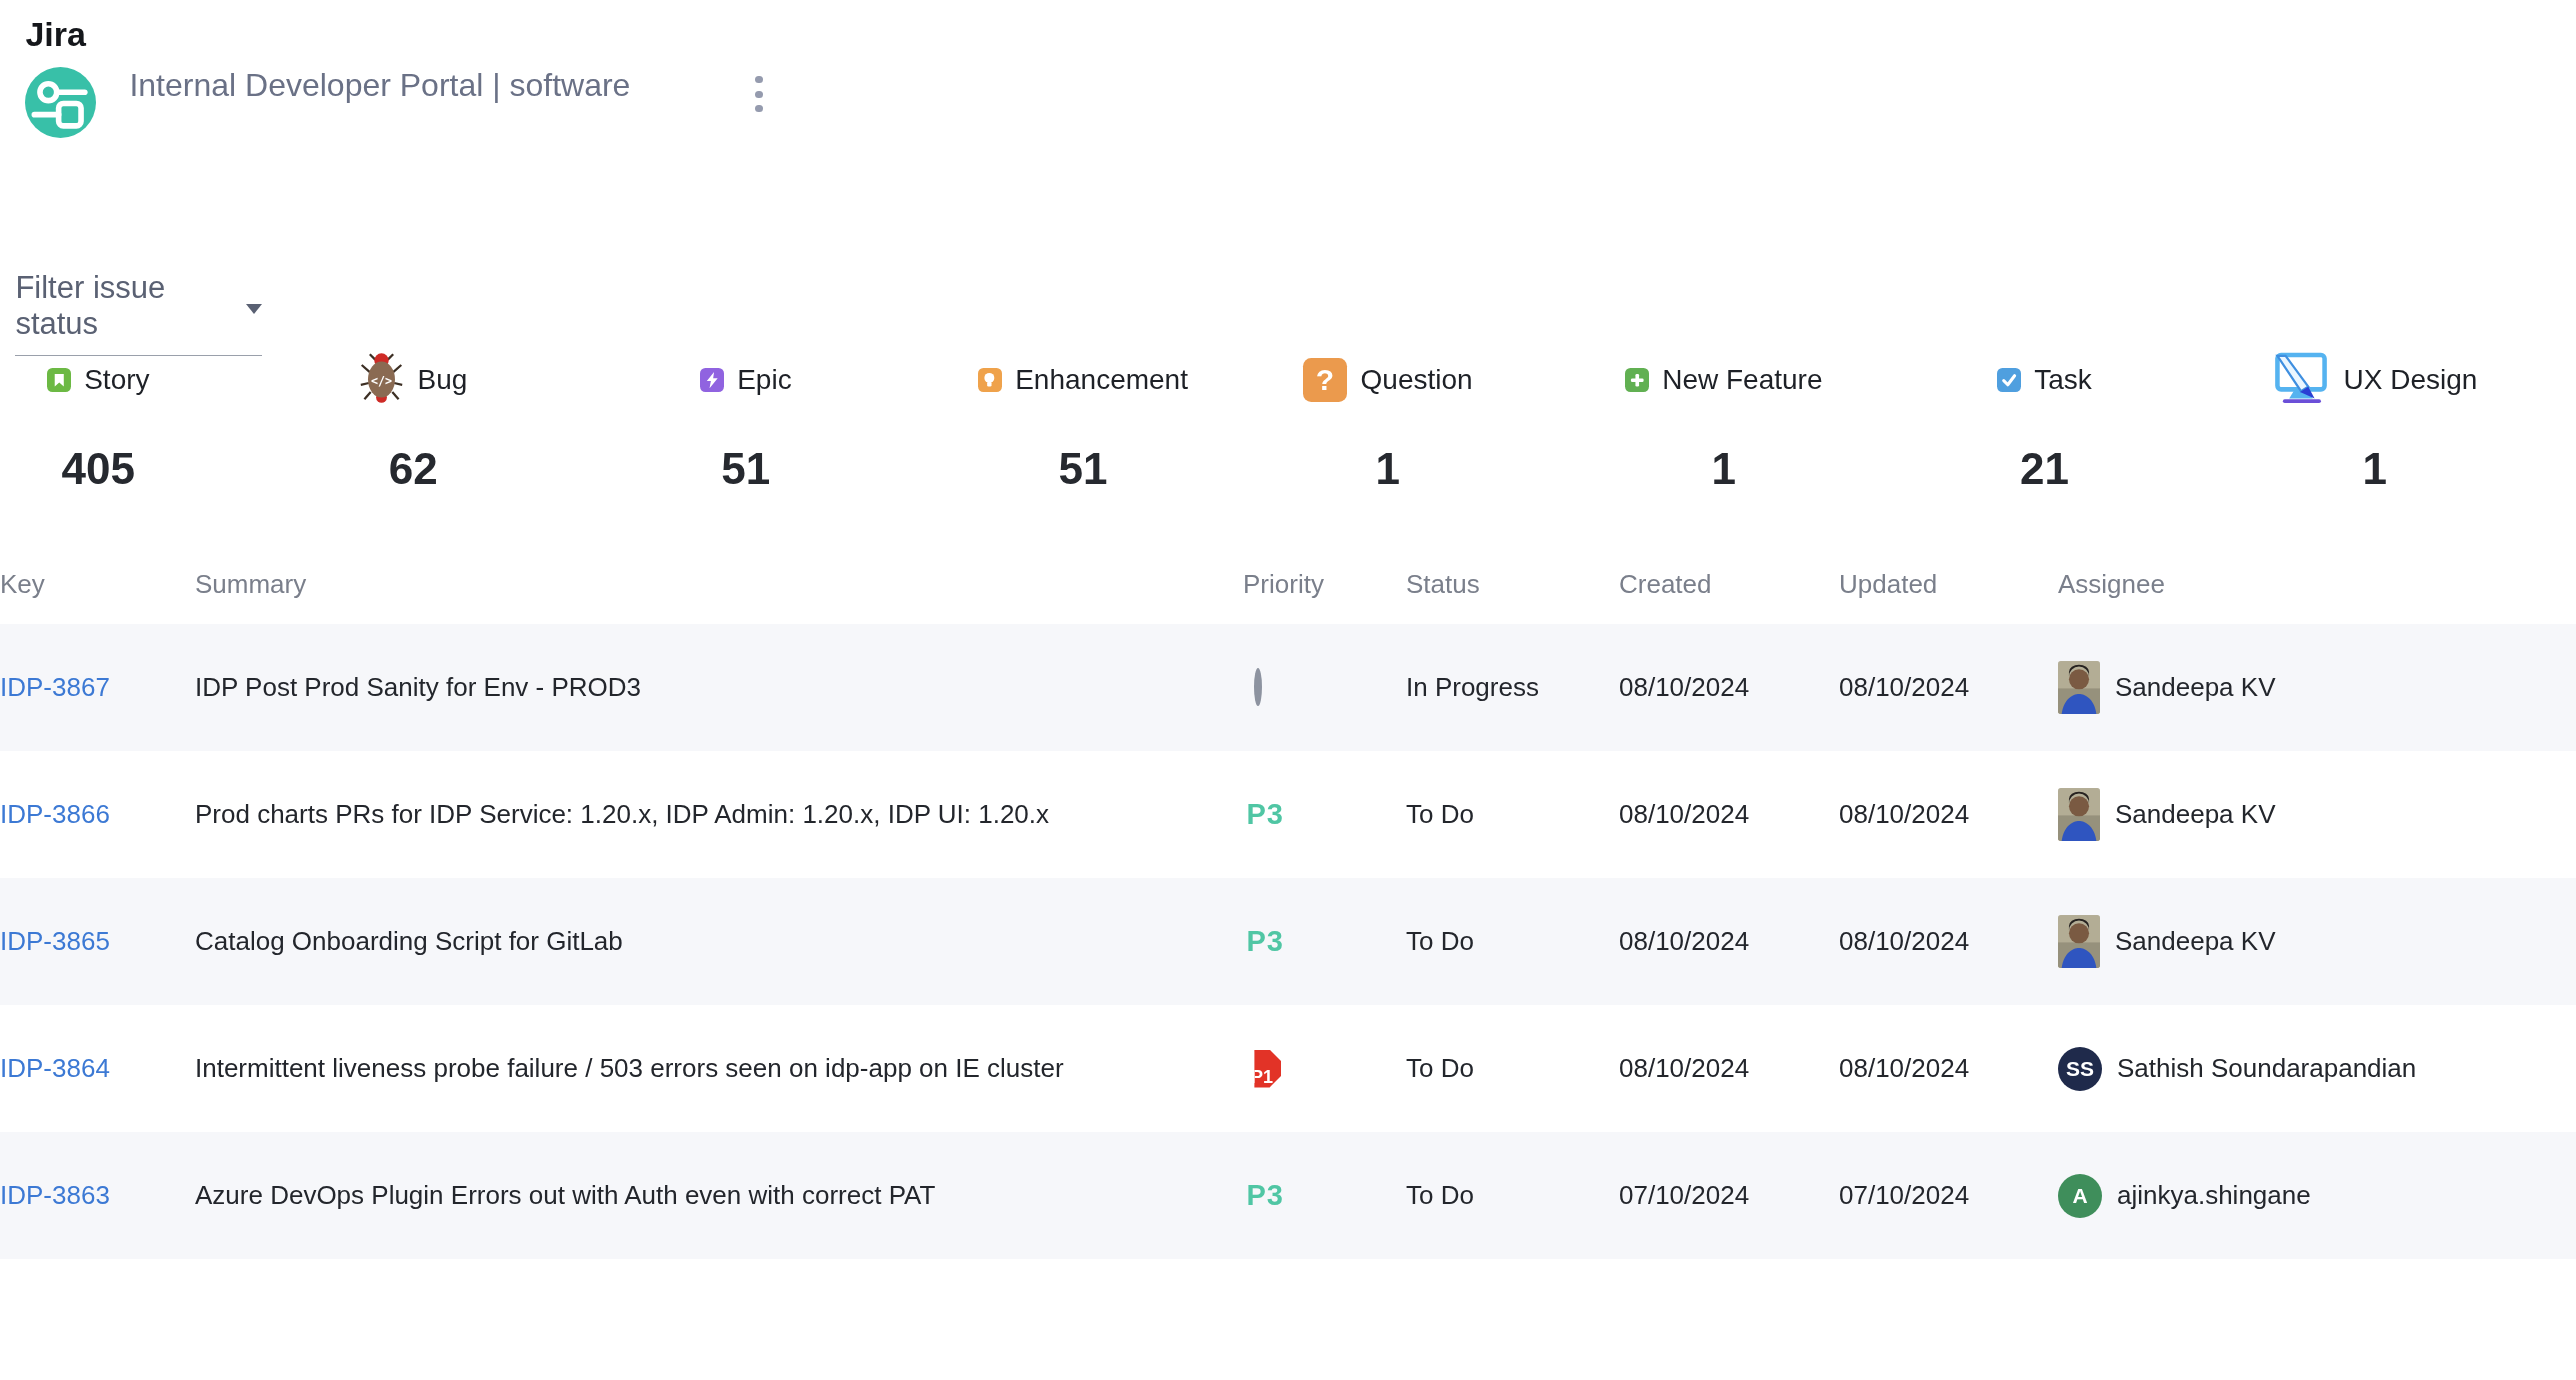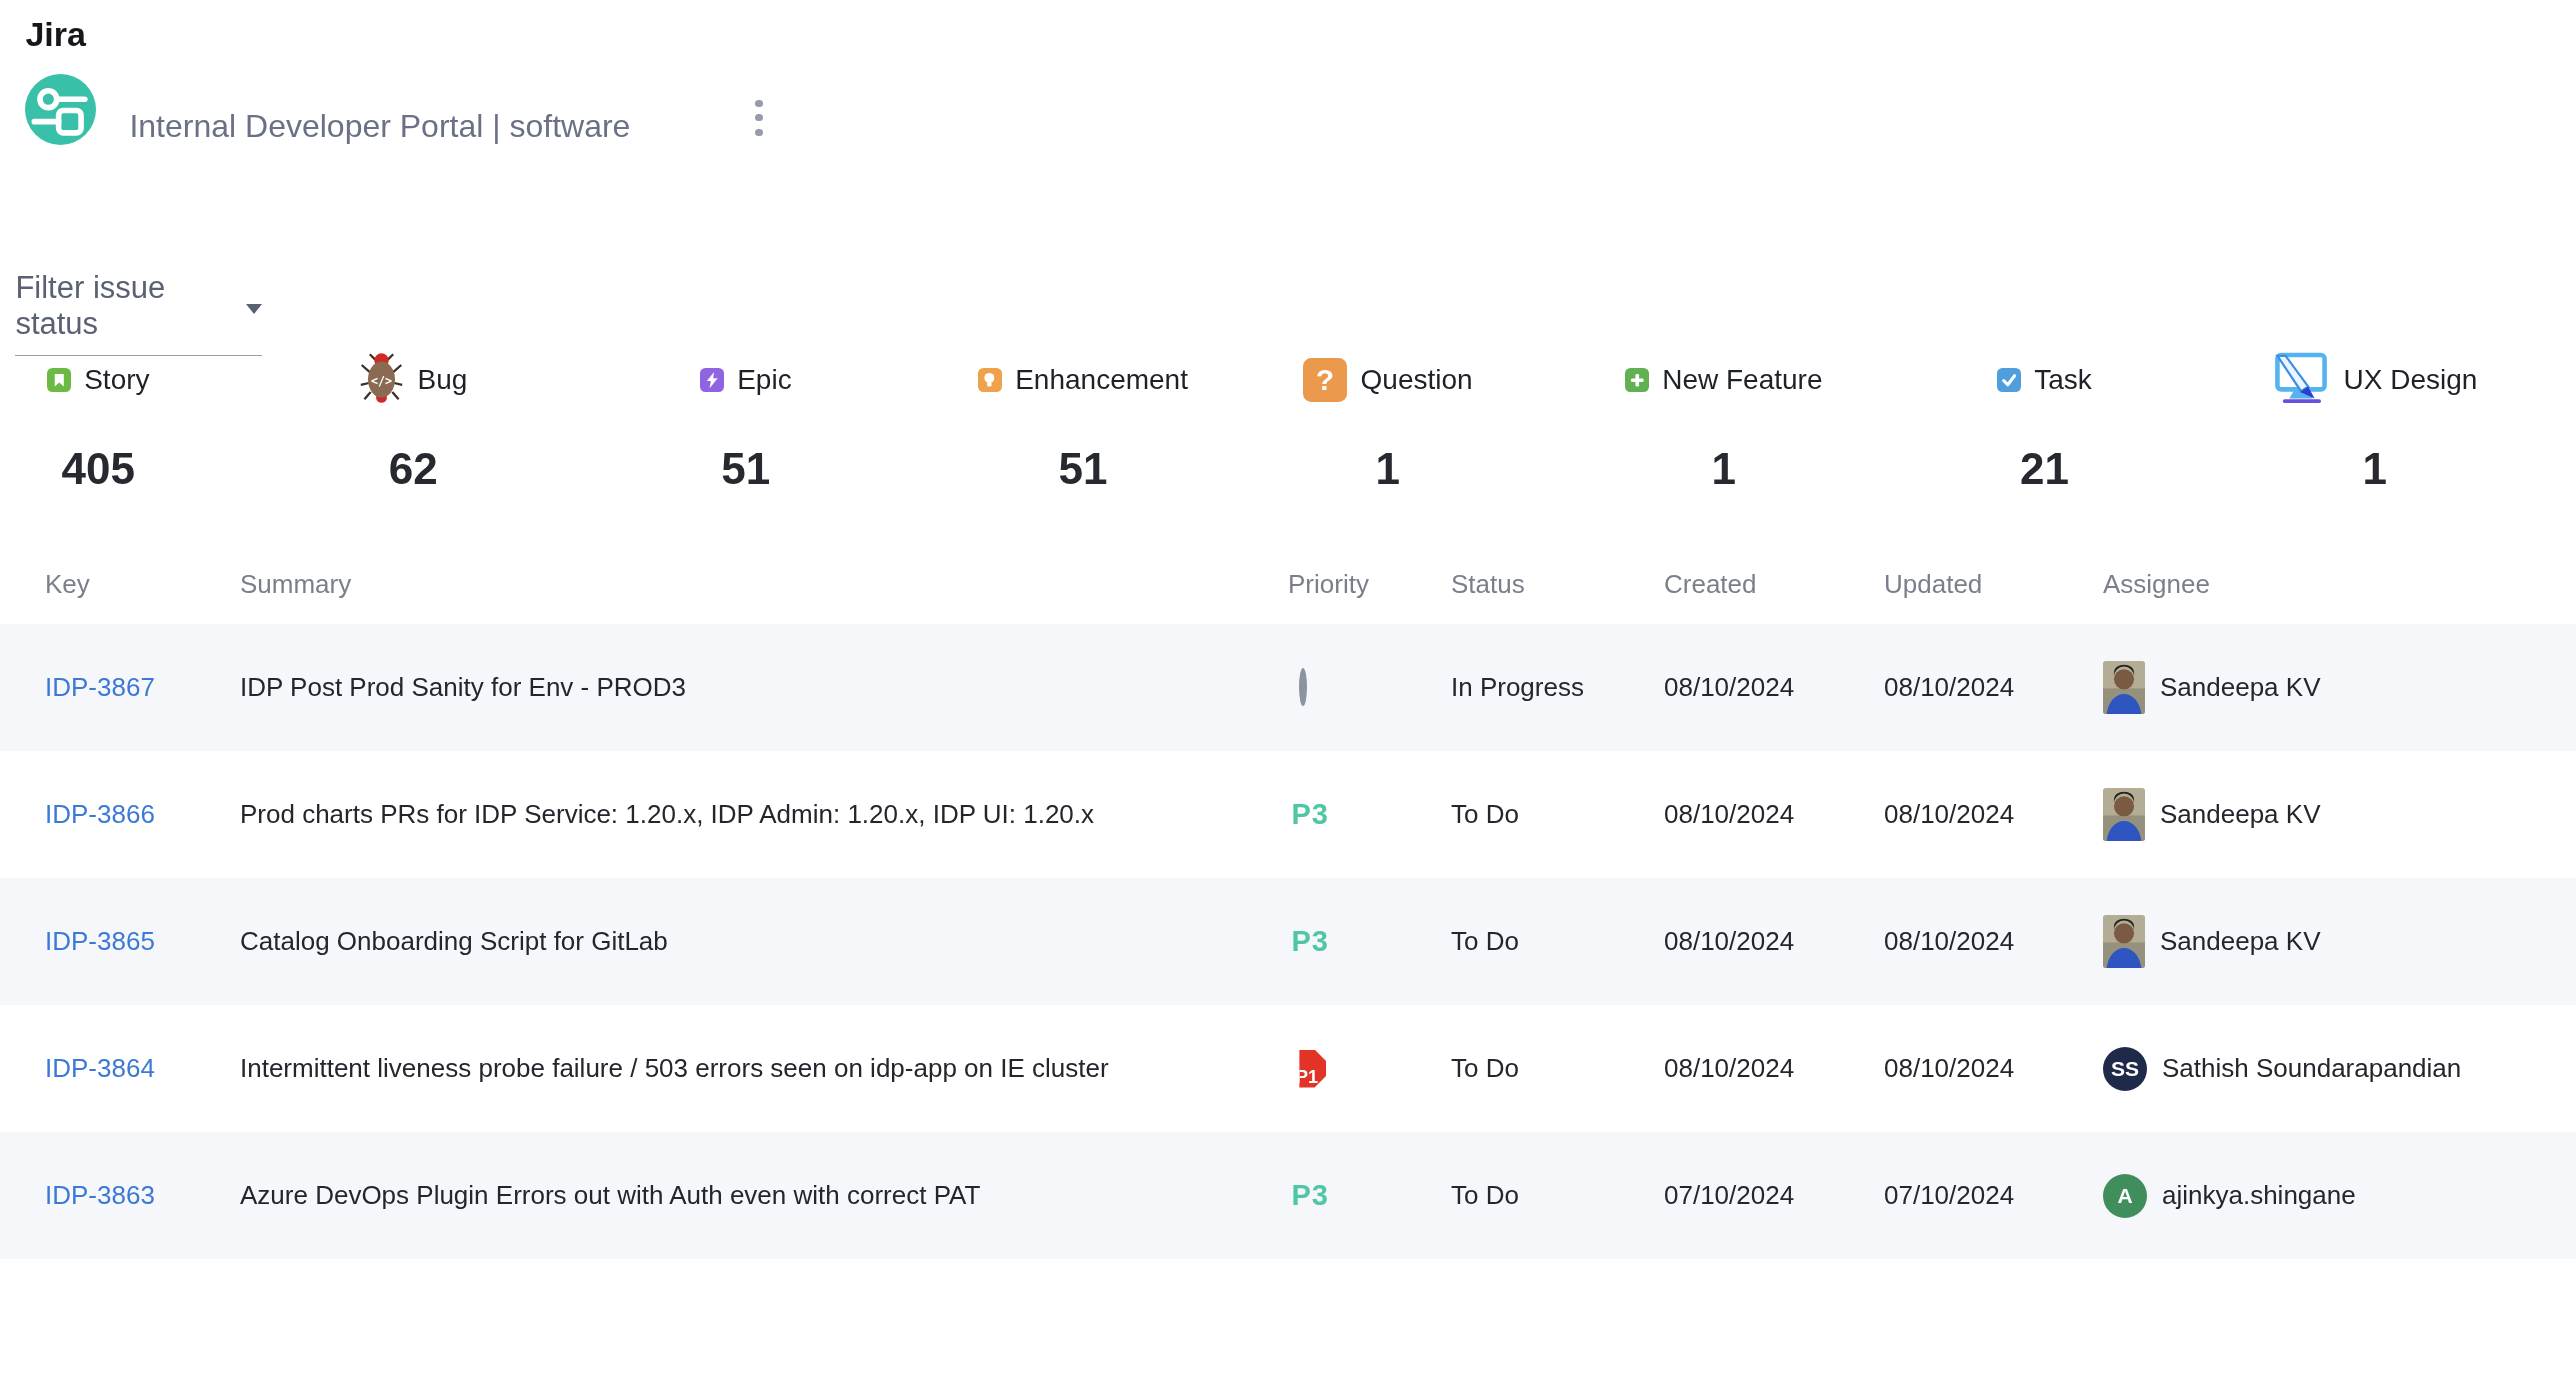--- a/index.html
+++ b/index.html
@@ -2,21 +2,21 @@
 <html style="font-size:14.5px"><head>
 <meta charset="utf-8">
 <style>
   *{box-sizing:border-box;margin:0;padding:0}
   html,body{width:2576px;height:1381px;background:#ffffff}
   body{font-family:"Liberation Sans",sans-serif;color:#23262c;overflow:hidden}
   .page{position:relative;width:2576px;height:1381px;background:#fff}
 
   
   .widget-title{position:absolute;left:25.4px;top:14.5px;font-size:34px;font-weight:700;color:#15171b}
-  .header-row{position:absolute;left:25.4px;top:67px;right:30px;height:78px;display:flex;align-items:flex-end}
+  .header-row{position:absolute;left:25.4px;top:67px;right:30px;height:78px;display:flex;align-items:flex-start}
   .logo{width:71px;height:71px;flex:0 0 auto}
   .entity-name{margin-left:33px;font-size:32px;color:#6a7186;white-space:nowrap;cursor:pointer}
   .kebab{margin-left:116px;display:flex;flex-direction:column;gap:7.3px;padding:9px;cursor:pointer}
   .kebab .dot{width:7.3px;height:7.3px;border-radius:50%;background:#959bae}
   .open-btn{margin-left:auto;height:56px;padding:0 31px;border:1.8px solid #a6c0f3;border-radius:7.3px;
     background:#fff;color:#2454ca;font-size:27px;display:flex;align-items:center;gap:16.3px;cursor:pointer;
     font-family:"Liberation Sans",sans-serif}
 
   
   .filter{position:absolute;left:15.4px;top:270px;width:247px;cursor:pointer}
@@ -33,21 +33,21 @@
   .counter-num{margin-top:36px;font-size:44px;font-weight:700;color:#26292f}
   .icon-tile{width:23.6px;height:23.6px;border-radius:5.4px;display:flex;align-items:center;justify-content:center;flex:0 0 auto}
   .tile-story{background:#6cb944}.tile-epic{background:#9063e0}.tile-enh{background:#efa24b}
   .tile-new{background:#61b052}.tile-task{background:#4f9fdf}
   .tile-question{width:44px;height:44px;border-radius:8.2px;background:#eb9a4d;color:#fff;
     font-size:30px;font-weight:700;display:flex;align-items:center;justify-content:center}
 
   
   .table{position:absolute;left:0;top:544px;width:2576px}
   .thead,.trow{display:grid;grid-template-columns:195px 1048px 163px 213px 220px 219px auto;
-    padding-left:45px;align-items:center}
+    align-items:center}
   .thead{height:80px;font-size:26px;color:#7a7f8b}
   .trow{height:127px;font-size:26px;color:#23262c}
   .trow.alt{background:#f6f7fa}
   .key{color:#3c79d4;cursor:pointer}
   .prio-ring{width:22px;height:22px;border:4.5px solid #8d93a0;border-radius:50%;margin-left:11px}
   .prio-p3{font-size:29px;font-weight:700;color:#50c6a4;margin-left:3.6px;letter-spacing:0.9px}
   .prio-p1{width:38px;height:38px;background:#e23327;display:flex;align-items:flex-end;justify-content:center;
     clip-path:polygon(30% 0,70% 0,100% 30%,100% 70%,70% 100%,30% 100%)}
   .prio-p1 span{color:#fff;font-size:18px;font-weight:700}
   .assignee-cell{display:flex;align-items:center;gap:15px}

